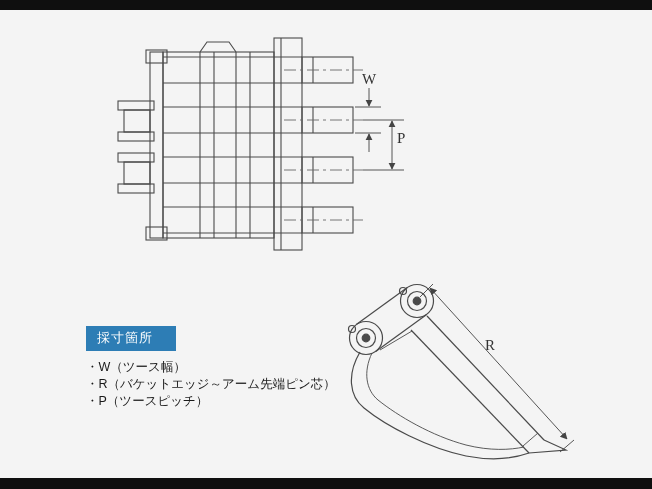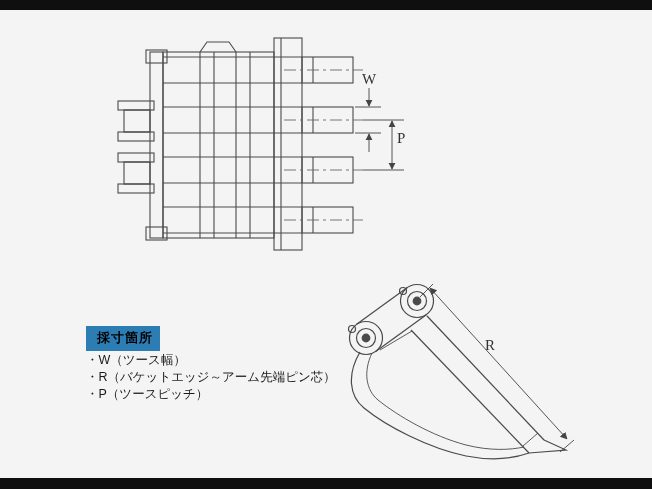--- a/index.html
+++ b/index.html
@@ -4,23 +4,23 @@
 <style>
   * { margin:0; padding:0; box-sizing:border-box; }
   html, body { width:652px; height:489px; }
   body { font-family:"Liberation Sans", sans-serif; background:#fff; }
   .stage { position:relative; width:652px; height:489px; background:#f4f4f4; overflow:hidden; }
   .letterbox { position:absolute; left:0; width:100%; background:#0f0f0f; }
   .letterbox.top { top:0; height:10px; }
   .letterbox.bottom { bottom:0; height:11px; }
   svg.diagram { position:absolute; left:0; top:0; width:652px; height:489px; display:block; }
   .legend { position:absolute; left:86px; top:326px; }
-  .badge { display:inline-block; padding:3px 7px 4px 11px; color:#000000; font-size:13px;
-           letter-spacing:1px; background:#2d7db5;font-weight:bold; }
-  .legend-list { list-style:none; margin-top:1px; font-size:12.5px; color:#1a1a1a; }
+  .badge { display:inline-block; padding:3px 23px 4px 11px; color:#ffffff; font-size:13px;
+           letter-spacing:1px; background:#2d7db5; }
+  .legend-list { list-style:none; margin-top:8px; font-size:12.5px; color:#1a1a1a; }
   .legend-list li { line-height:17px; white-space:nowrap; }
   text.dim-label { font-family:"Liberation Serif", serif; font-size:15px; fill:#333; }
 </style>
 </head>
 <body>
 
 <div class="stage" style="background: rgb(244, 244, 244);">
 
   <div class="letterbox top" style="background: rgb(15, 15, 15);"></div>
   <div class="letterbox bottom" style="background: rgb(15, 15, 15);"></div>

